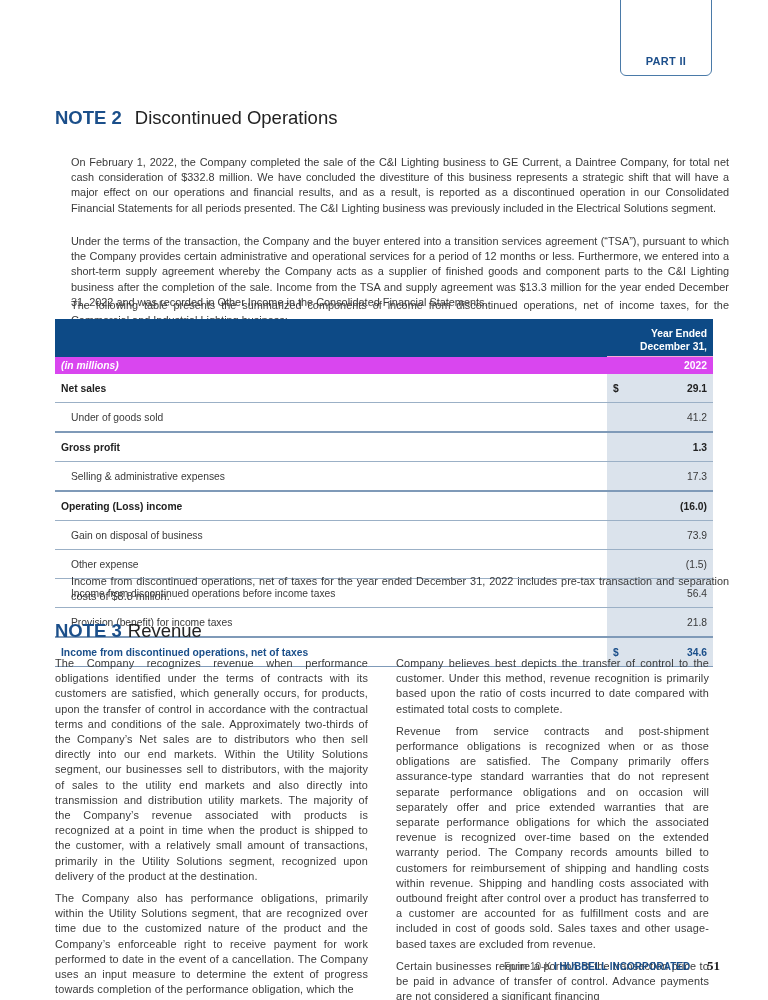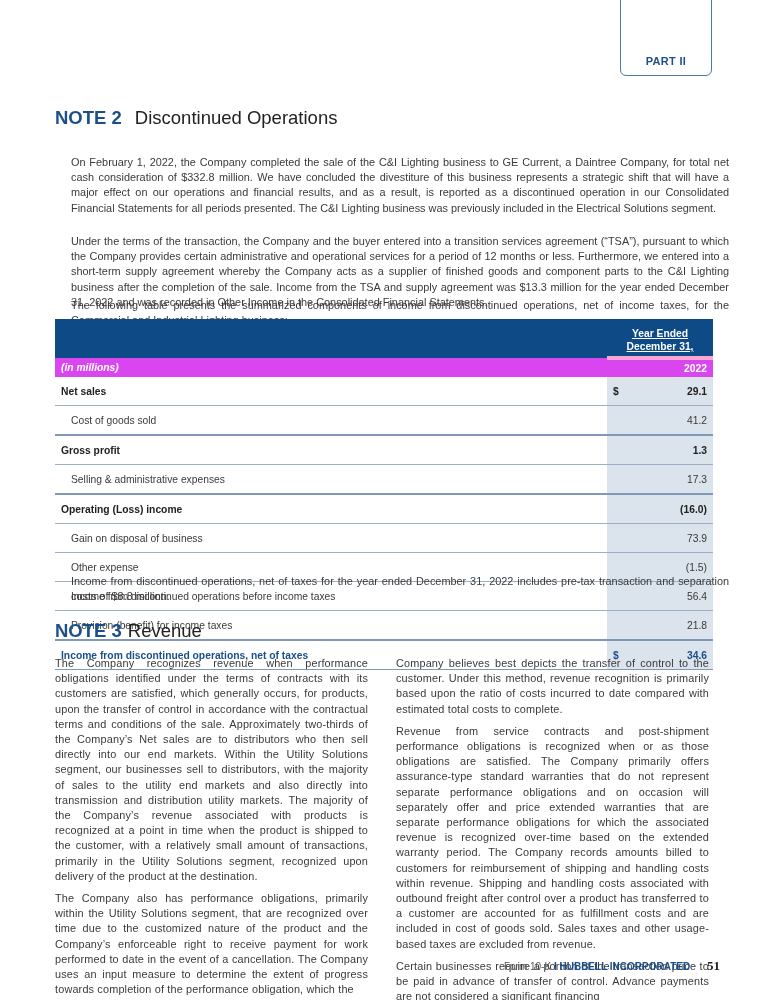--- a/index.html
+++ b/index.html
@@ -11,21 +11,21 @@
                    font-weight:bold; font-size:11px; color:#1d4f8b; letter-spacing:0.3px; }
   .note-title { position:absolute; left:55px; font-size:18.5px; color:#222; }
   .note-title .num { font-weight:bold; color:#1b4f8a; margin-right:13px; }
   .para { position:absolute; left:55px; width:658px; font-size:10.9px; line-height:15.2px;
           text-align:justify; color:#3a3a3a; margin:16px; }
   table.disc { position:absolute; left:55px; top:319px; width:658px; border-collapse:collapse;
                font-size:10.3px; }
   table.disc td { padding:0 6px; height:28px; border-bottom:1px solid #9bb0c6; color:#3a3a3a; }
   table.disc tr.hdr1 td { background:#0d4a86; color:#fff; height:34px; border:none; font-weight:bold; }
   table.disc tr.hdr2 td { background:#d946ef; color:#fff; height:17px; border-bottom:none; font-weight:bold; }
-  table.disc tr.hdr1 td.yr { text-align:center; line-height:13px; border-bottom:4px solid #f9a8d4; vertical-align:bottom; padding-bottom:3px;text-decoration:underline;}
+  table.disc tr.hdr1 td.yr { text-align:right; line-height:13px; border-bottom:1px solid #f9a8d4; vertical-align:bottom; padding-bottom:3px;}
   .italic { font-style:italic; }
   td.val { width:60px; text-align:right; background:#dbe3ec; }
   td.cur { width:22px; text-align:left; background:#dbe3ec; }
   tr.bold td { font-weight:bold; color:#222; }
   tr.sub td.lbl { padding-left:16px; }
   tr.thick td { border-bottom:2px solid #7f9ab8; }
   tr.total td { font-weight:bold; color:#1b4f8a; border-bottom:1.5px solid #7f9ab8; }
   .col { position:absolute; top:656px; width:313px; font-size:10.9px; line-height:15.2px;
          text-align:justify; color:#3a3a3a; }
   .col p { margin:0 0 7px 0; }
@@ -59,21 +59,21 @@
     <td colspan="2" style="text-align:right;">2022</td>
   </tr>
   </tbody>
     <tbody id="table-body">
       <tr class="bold">
         <td class="lbl">Net sales</td>
         <td class="cur">$</td>
         <td class="val">29.1</td>
       </tr>
       <tr class="sub thick">
-        <td class="lbl">Cost of goods sold</td>
+        <td class="lbl">Under of goods sold</td>
         <td class="cur"></td>
         <td class="val">41.2</td>
       </tr>
       <tr class="bold">
         <td class="lbl">Gross profit</td>
         <td class="cur"></td>
         <td class="val">1.3</td>
       </tr>
       <tr class="sub thick">
         <td class="lbl">Selling &amp; administrative expenses</td>

